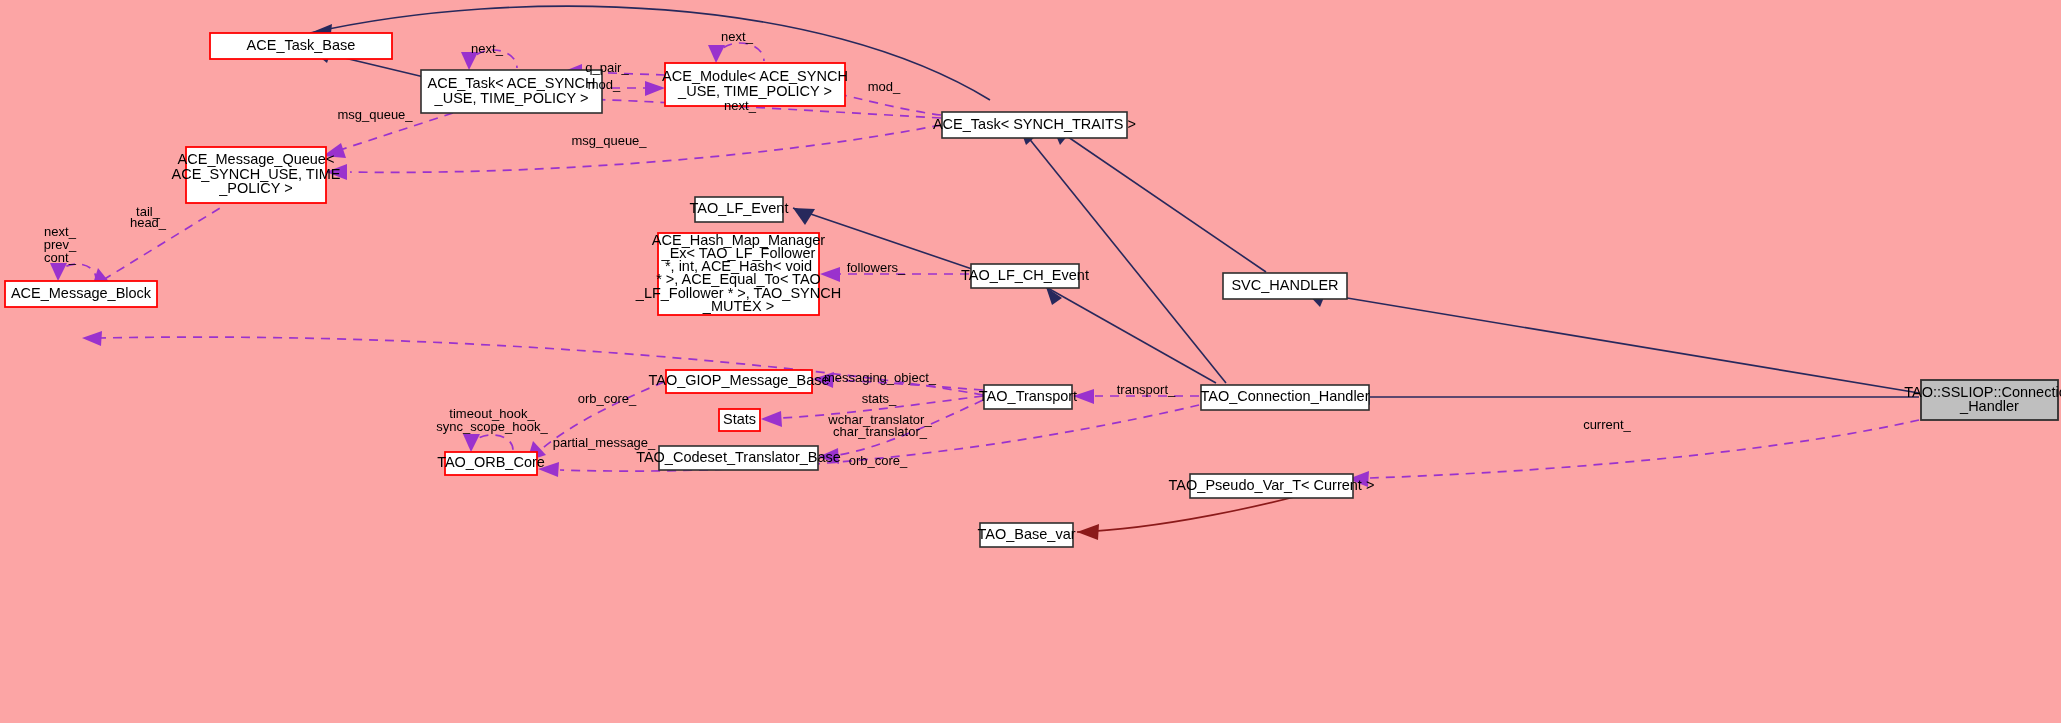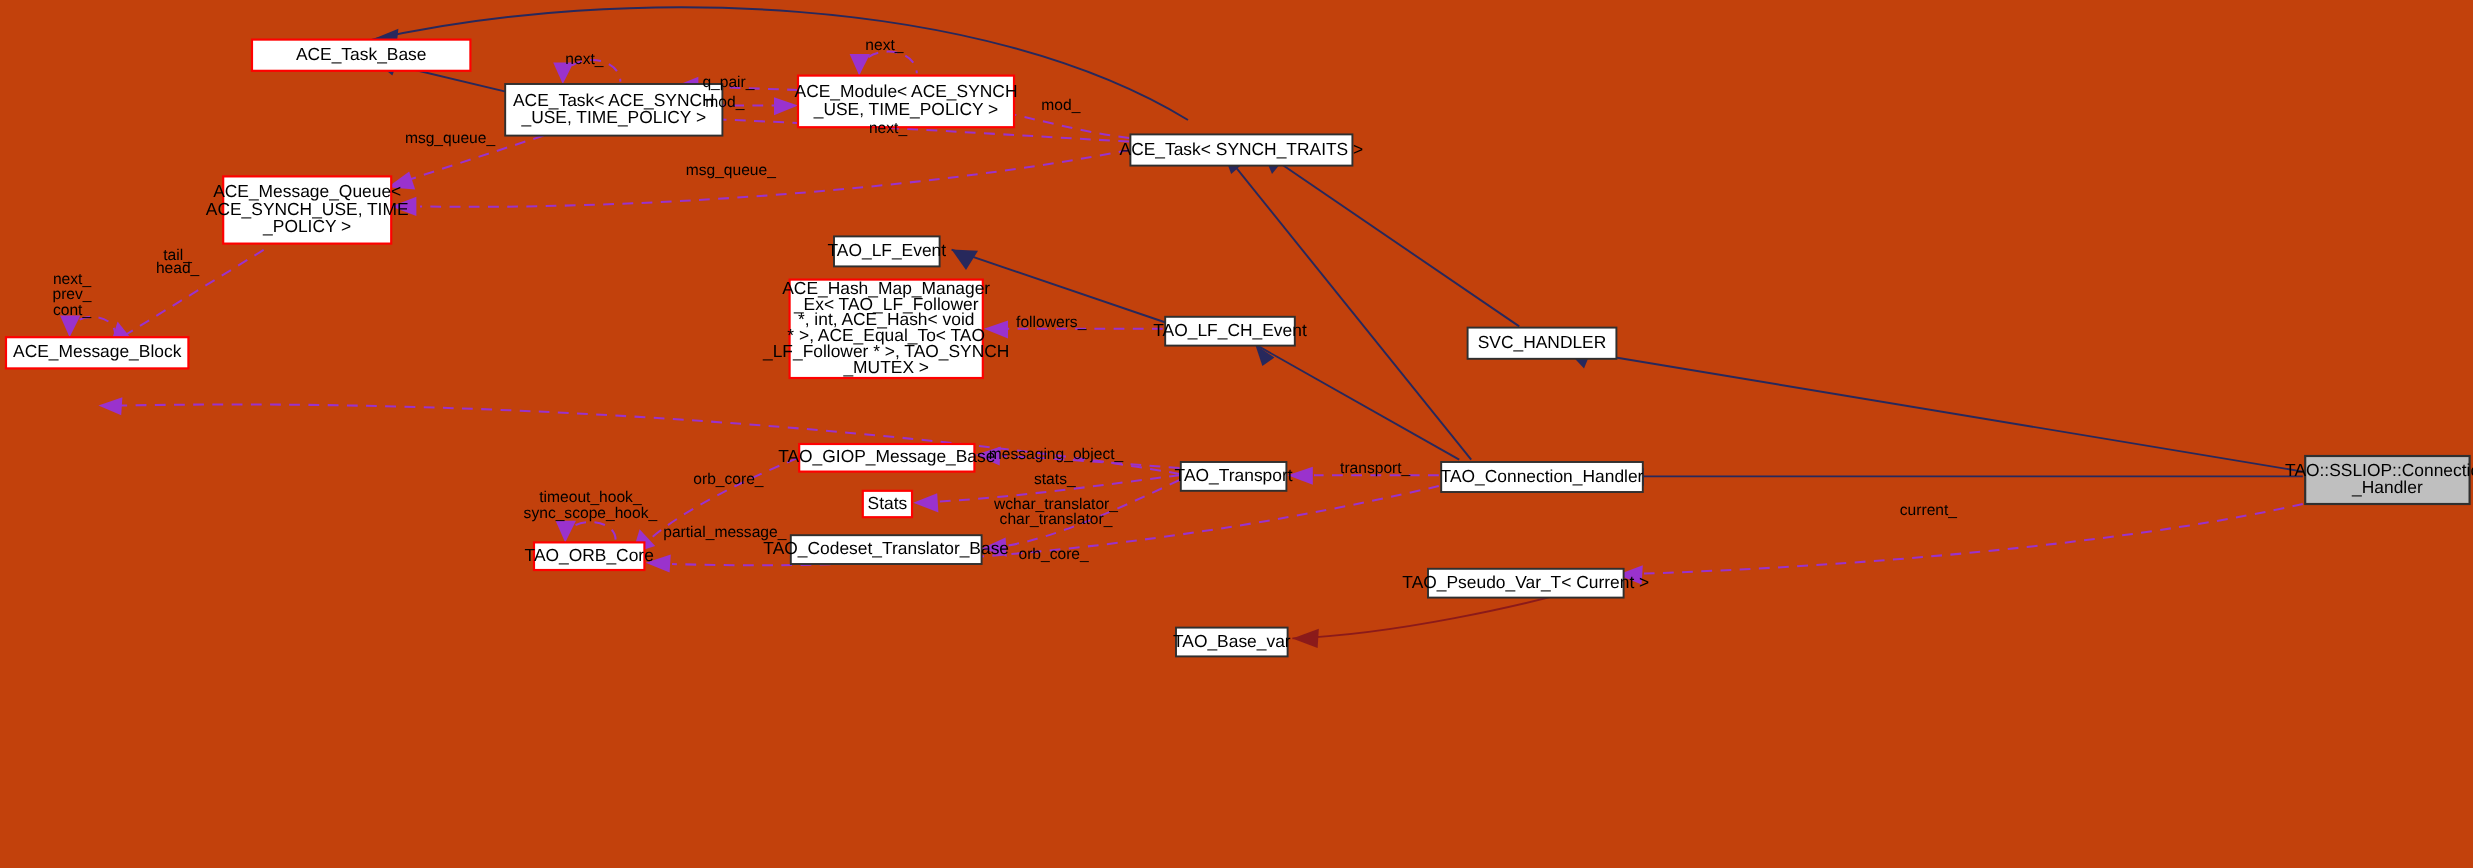--- a/index.html
+++ b/index.html
@@ -4,21 +4,21 @@
 <style>
   html, body {
     margin: 0;
     padding: 0;
     background: #ffffff;
   }
   #diagram-root {
     position: relative;
     width: 2061px;
     height: 723px;
-    background: #c2410c;
+    background: #fca5a5;
     font-family: "Liberation Sans", sans-serif;
     overflow: hidden;
   }
   svg#graph-canvas {
     position: absolute;
     left: 0;
     top: 0;
     width: 2061px;
     height: 723px;
   }

